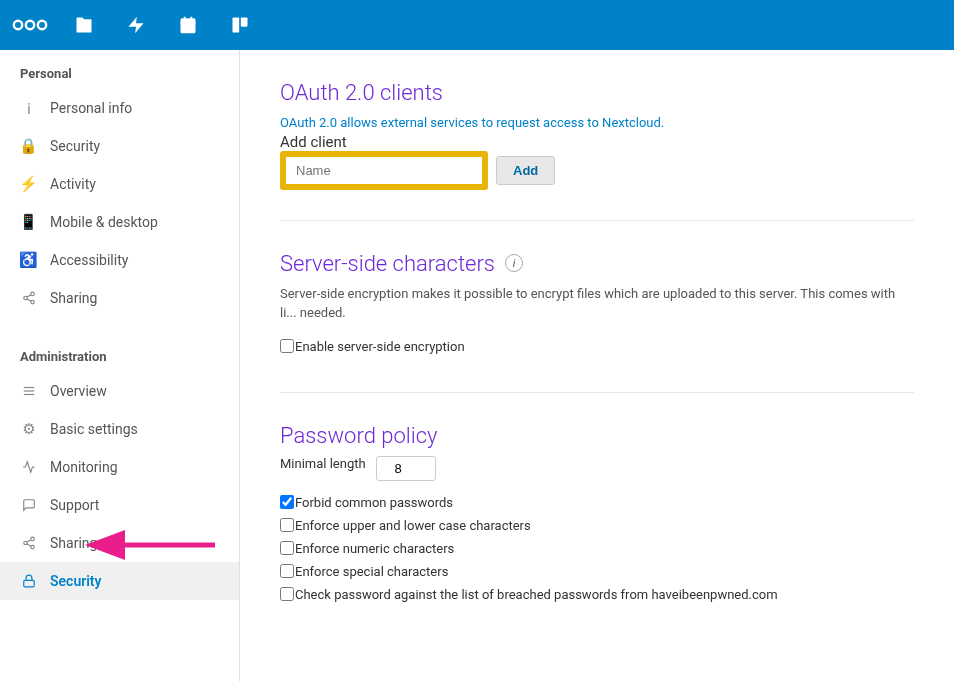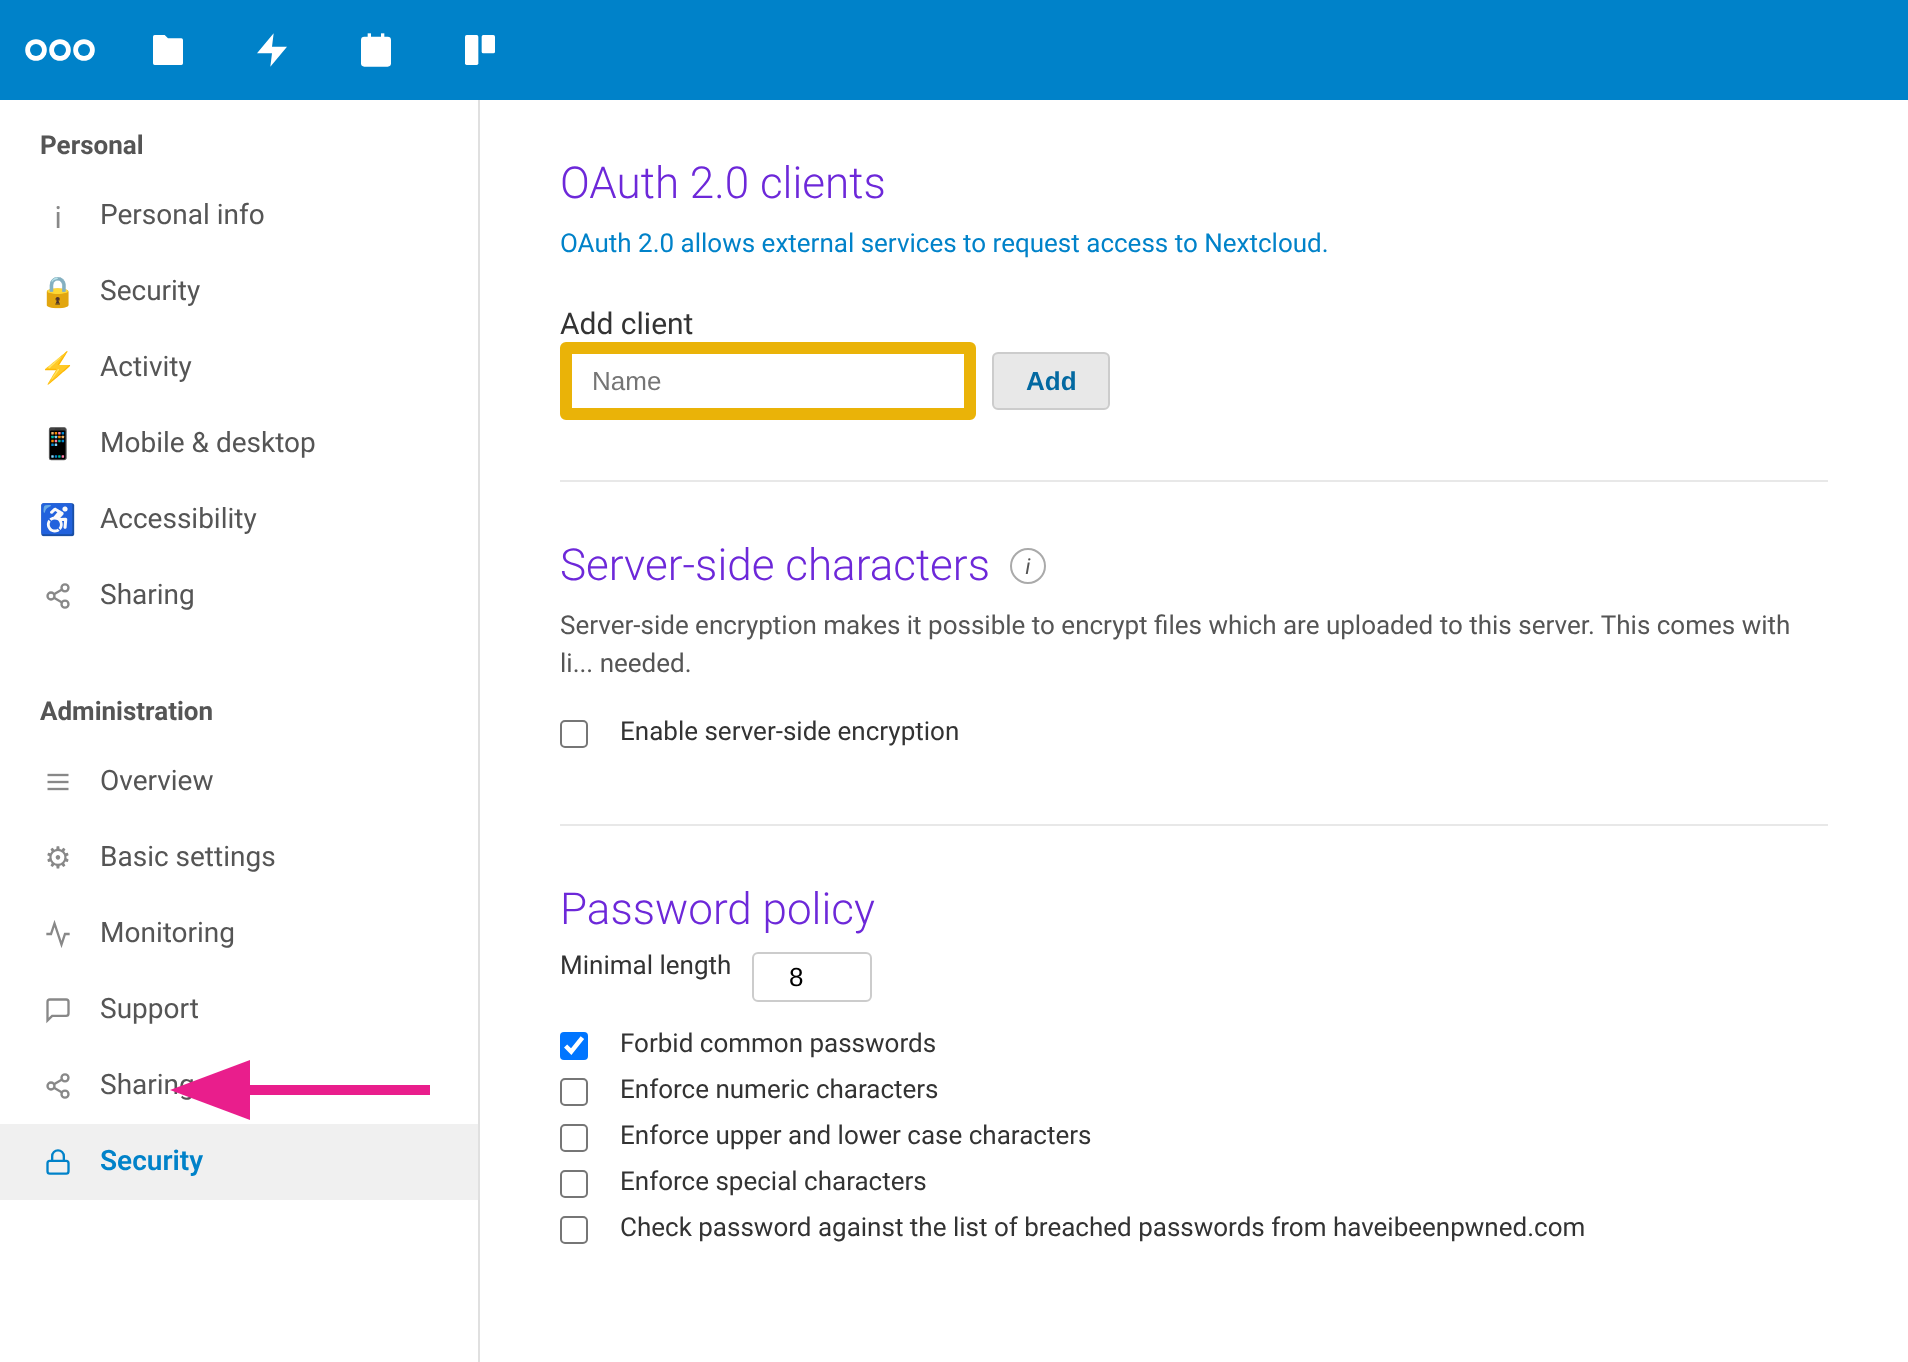--- a/index.html
+++ b/index.html
@@ -103,21 +103,20 @@
     }
     .section-title {
       font-size: 22px;
       font-weight: 300;
       color: #6d28d9;
       margin-bottom: 8px;
     }
     .section-desc {
       color: #0082c9;
       font-size: 13px;
-      margin-bottom: 20px;
       line-height: 1.5;
     }
 
     
     .add-client-label {
       font-size: 15px;
       font-weight: 400;
       color: #333;
     }
     .add-client-form {
@@ -165,22 +164,22 @@
       cursor: pointer;
     }
     .section-body-desc {
       font-size: 13px;
       color: #555;
       margin-bottom: 16px;
       line-height: 1.5;
     }
     .checkbox-row {
       display: flex;
-      align-items: flex-end;
-      gap: 16px;
+      align-items: flex-start;
+      gap: 1px;
       margin-bottom: 8px;
       font-size: 13px;
       color: #333;
     }
     .checkbox-row input[type="checkbox"] {
       width: 14px;
       height: 14px;
       cursor: pointer;
     }
 
@@ -382,28 +381,28 @@
       <div class="minimal-length-row">
         <span>Minimal length</span>
         <input type="number" value="8" style="">
       </div>
 
       <div class="checkbox-row">
         <input type="checkbox" id="forbid-common" checked="" style="">
         <label for="forbid-common">Forbid common passwords</label>
       </div>
       <div class="checkbox-row">
+        <input type="checkbox" id="enforce-upper-lower" style="">
+        <label for="enforce-upper-lower">Enforce upper and lower case characters</label>
+      </div>
+      <div class="checkbox-row">
         <input type="checkbox" id="enforce-numeric" style="">
         <label for="enforce-numeric">Enforce numeric characters</label>
       </div>
       <div class="checkbox-row">
-        <input type="checkbox" id="enforce-upper-lower" style="">
-        <label for="enforce-upper-lower">Enforce upper and lower case characters</label>
-      </div>
-      <div class="checkbox-row">
         <input type="checkbox" id="enforce-special" style="">
         <label for="enforce-special">Enforce special characters</label>
       </div>
       <div class="checkbox-row">
         <input type="checkbox" id="check-breached" style="">
         <label for="check-breached">Check password against the list of breached passwords from haveibeenpwned.com</label>
       </div>
     </div>
 
   </div>

